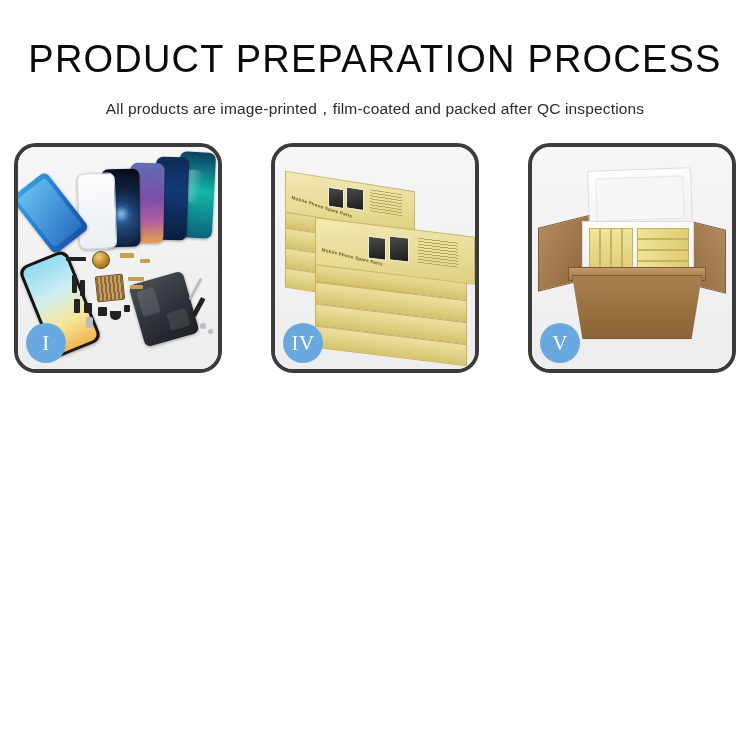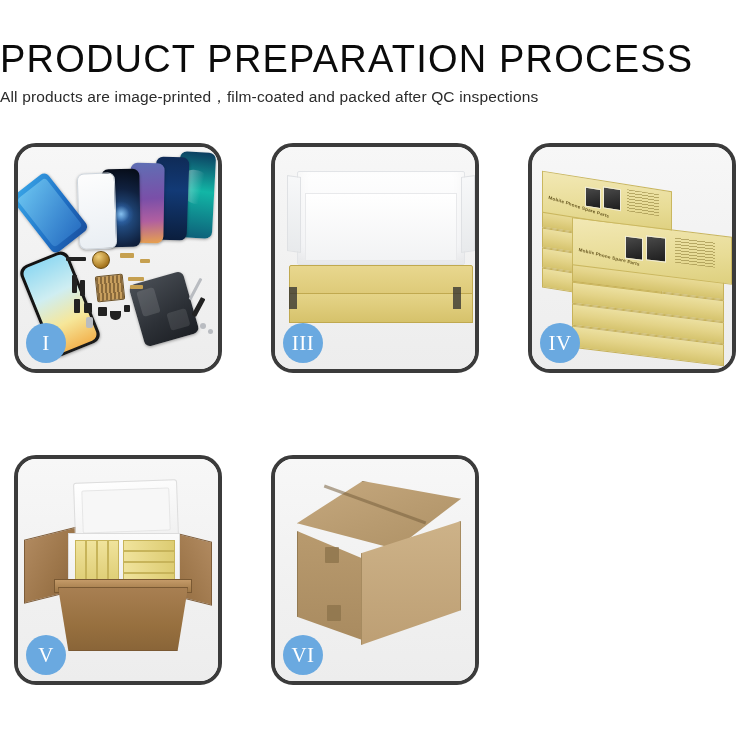--- a/index.html
+++ b/index.html
@@ -13,34 +13,35 @@
     overflow: hidden;
     font-family: "Liberation Sans", sans-serif;
     color: #111111;
     position: relative;
   }
 
   
   #header {
     position: absolute;
     top: 0; left: 0; right: 0;
+    text-align: center;
   }
   #page-title {
     margin: 0;
     padding-top: 38px;
     font-family: "Liberation Sans", sans-serif;
     font-size: 38px;
     font-weight: 400;
     letter-spacing: 1.2px;
     color: #0b0b0b;
     line-height: 42px;
     white-space: nowrap;
   }
   #page-subtitle {
-    margin: 0;
+    margin: 12px;
     padding-top: 7px;
     font-size: 15.5px;
     font-weight: 400;
     color: #2b2b2b;
     letter-spacing: 0.15px;
     white-space: nowrap;
   }
 
   
   #panel-grid {
@@ -416,32 +417,20 @@
         <div class="micro silver" style="left:176px;top:130px;width:3px;height:24px;transform:rotate(28deg);"></div>
         <div class="micro dark" style="left:178px;top:150px;width:5px;height:20px;transform:rotate(28deg);"></div>
         <div class="micro silver" style="left:182px;top:176px;width:6px;height:6px;border-radius:50%;"></div>
         <div class="micro silver" style="left:190px;top:182px;width:5px;height:5px;border-radius:50%;"></div>
       </div>
     </div>
     <div class="badge">I</div>
   </div>
 
 
-  <div class="panel">
-    <div class="panel-stage">
-      <div class="box3-lid"></div>
-      <div class="box3-foam"></div>
-      <div class="box3-bubble"></div>
-      <div class="box3-base"></div>
-      <div class="box3-base-front"></div>
-      <div class="box3-corner" style="left:14px;top:140px;"></div>
-      <div class="box3-corner" style="right:14px;top:140px;"></div>
-    </div>
-    <div class="badge">III</div>
-  </div>
 
   <div class="panel">
     <div class="panel-stage">
       <div class="stack">
 
         <div class="sbox" style="left:2px;top:52px;width:118px;height:18px;transform:skewY(9deg);"></div>
         <div class="sbox" style="left:2px;top:72px;width:118px;height:18px;transform:skewY(9deg);"></div>
         <div class="sbox" style="left:2px;top:92px;width:118px;height:18px;transform:skewY(9deg);"></div>
         <div class="sbox" style="left:2px;top:112px;width:118px;height:18px;transform:skewY(9deg);"></div>
 
@@ -490,25 +479,14 @@
           <div class="ybar h" style="left:54px;top:39px;width:50px;height:10px;"></div>
         </div>
 
         <div class="carton-rim"></div>
         <div class="carton-body"></div>
       </div>
     </div>
     <div class="badge">V</div>
   </div>
 
-  <div class="panel">
-    <div class="panel-stage">
-      <div class="c6-top"></div>
-      <div class="c6-left"></div>
-      <div class="c6-right"></div>
-      <div class="c6-seam" style="left:46px;top:44px;width:108px;height:3px;transform:rotate(20deg);"></div>
-      <div class="c6-tape" style="left:50px;top:88px;width:14px;height:16px;"></div>
-      <div class="c6-tape" style="left:52px;top:146px;width:14px;height:16px;"></div>
-    </div>
-    <div class="badge">VI</div>
-  </div>
 
 </div>
 
 </body></html>

